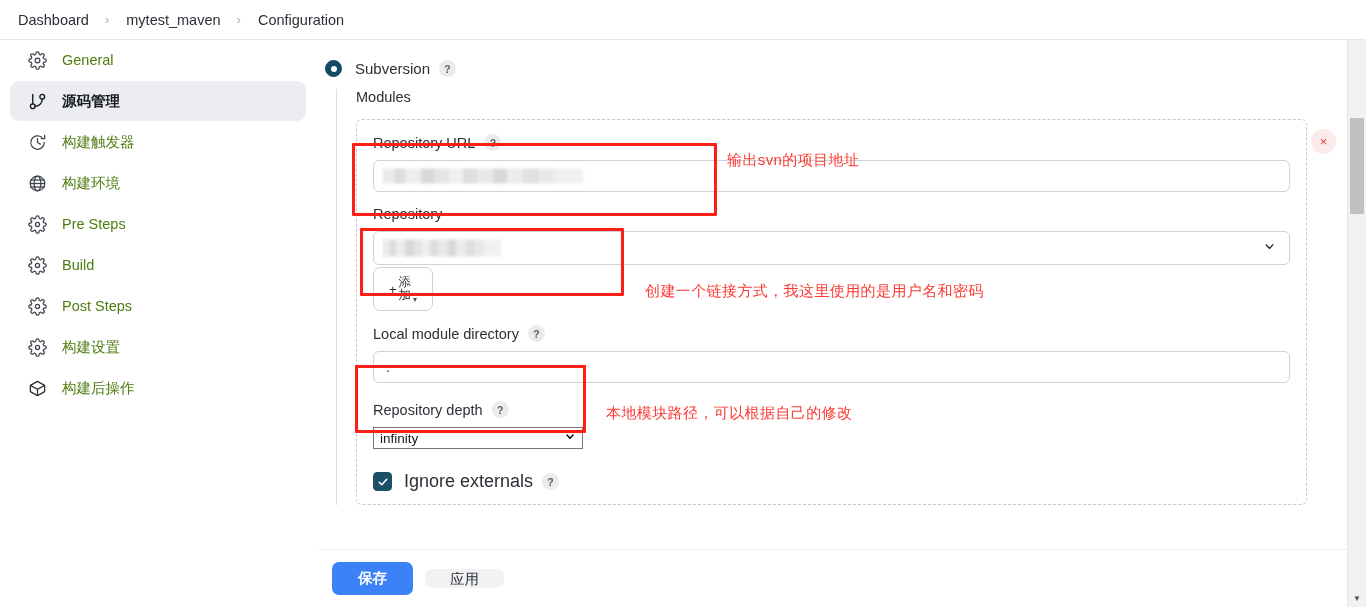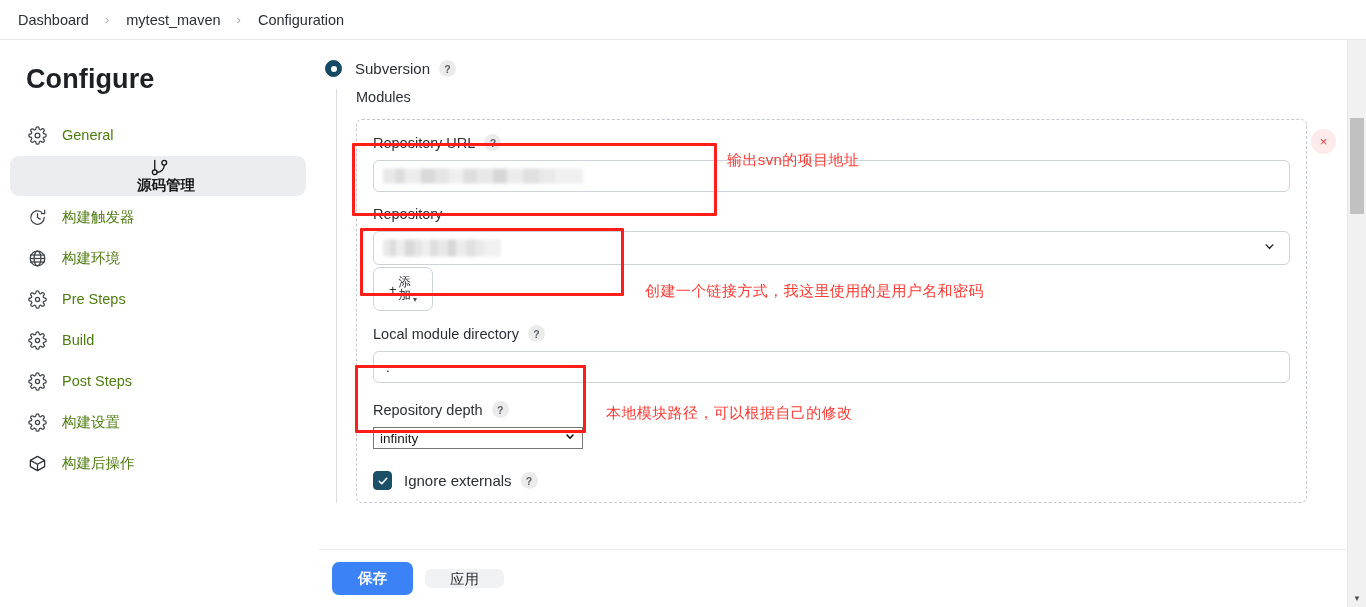--- a/index.html
+++ b/index.html
@@ -57,21 +57,20 @@
     border-radius: 9px;
     cursor: pointer;
     color: #4d7c0f;
     font-size: 14.5px;
   }
   .nav-item + .nav-item { margin-top: 1px; }
   .nav-item.active {
     background: #ebedf0;
     color: #15191e;
     font-weight: bold;
-    flex-direction: column;
   }
   .nav-icon {
     width: 22px; height: 22px;
     margin-right: 14px;
     display: inline-flex; align-items: center; justify-content: center;
     flex: 0 0 22px;
   }
   .nav-icon svg { display: block; }
   .nav-label { line-height: 1; }
 
@@ -196,21 +195,21 @@
   }
   .depth-select .dchev { position: absolute; right: 6px; top: 50%; transform: translateY(-50%); }
 
   .check-row { display: flex; align-items: center; margin-top: 22px; }
   .checkbox {
     width: 19px; height: 19px; border-radius: 4px;
     background: #1c5066; border: 1px solid #1c5066;
     display: inline-flex; align-items: center; justify-content: center;
     flex: 0 0 19px; cursor: pointer;
   }
-  .check-label { font-size: 15px; margin-left: 12px; color: #2b2f36; }
+  .check-label { font-size: 18px; margin-left: 12px; color: #2b2f36; }
 
   
   .del-btn {
     position: absolute; right: -30px; top: 9px;
     width: 25px; height: 25px; border-radius: 50%;
     background: #fdeaea; border: none;
     color: #e8413c; font-size: 13px;
     display: flex; align-items: center; justify-content: center;
     cursor: pointer; font-family: inherit;
   }
@@ -288,21 +287,20 @@
 
 <div class="breadcrumb-bar">
   <a class="crumb">Dashboard</a>
   <span class="crumb-sep">›</span>
   <a class="crumb">mytest_maven</a>
   <span class="crumb-sep">›</span>
   <a class="crumb">Configuration</a>
 </div>
 
 <div class="sidebar">
-  <div class="configure-title">Configure</div>
   <ul class="nav-list">
 
     <li class="nav-item">
       <span class="nav-icon">
         <svg width="19" height="19" viewBox="0 0 24 24" fill="none" stroke="#3d434b" stroke-width="1.6">
           <circle cx="12" cy="12" r="3"></circle>
           <path d="M19.4 15a1.6 1.6 0 0 0 .3 1.8l.1.1a2 2 0 1 1-2.8 2.8l-.1-.1a1.6 1.6 0 0 0-1.8-.3 1.6 1.6 0 0 0-1 1.5V21a2 2 0 1 1-4 0v-.1A1.6 1.6 0 0 0 9 19.4a1.6 1.6 0 0 0-1.8.3l-.1.1a2 2 0 1 1-2.8-2.8l.1-.1a1.6 1.6 0 0 0 .3-1.8 1.6 1.6 0 0 0-1.5-1H3a2 2 0 1 1 0-4h.1A1.6 1.6 0 0 0 4.6 9a1.6 1.6 0 0 0-.3-1.8l-.1-.1a2 2 0 1 1 2.8-2.8l.1.1a1.6 1.6 0 0 0 1.8.3H9a1.6 1.6 0 0 0 1-1.5V3a2 2 0 1 1 4 0v.1a1.6 1.6 0 0 0 1 1.5 1.6 1.6 0 0 0 1.8-.3l.1-.1a2 2 0 1 1 2.8 2.8l-.1.1a1.6 1.6 0 0 0-.3 1.8V9a1.6 1.6 0 0 0 1.5 1H21a2 2 0 1 1 0 4h-.1a1.6 1.6 0 0 0-1.5 1z"></path>
         </svg>
       </span>
       <span class="nav-label">General</span>

